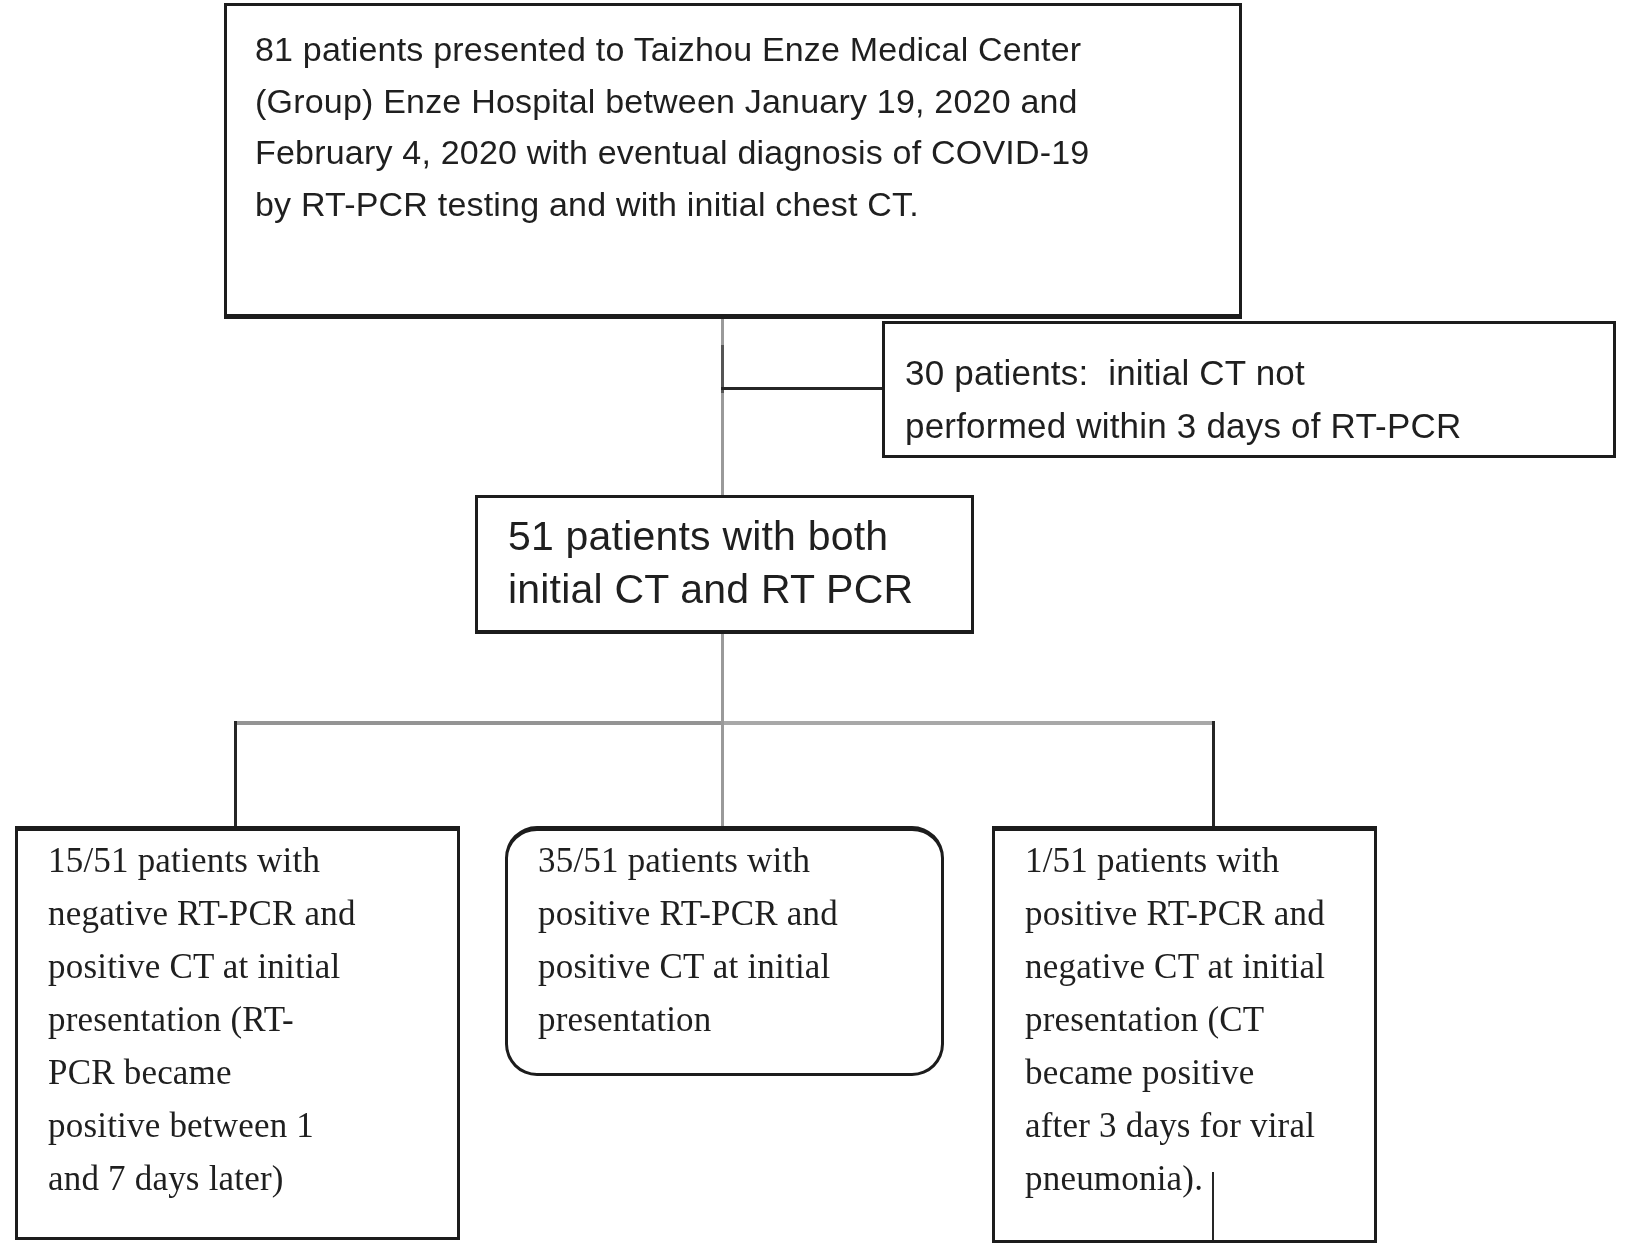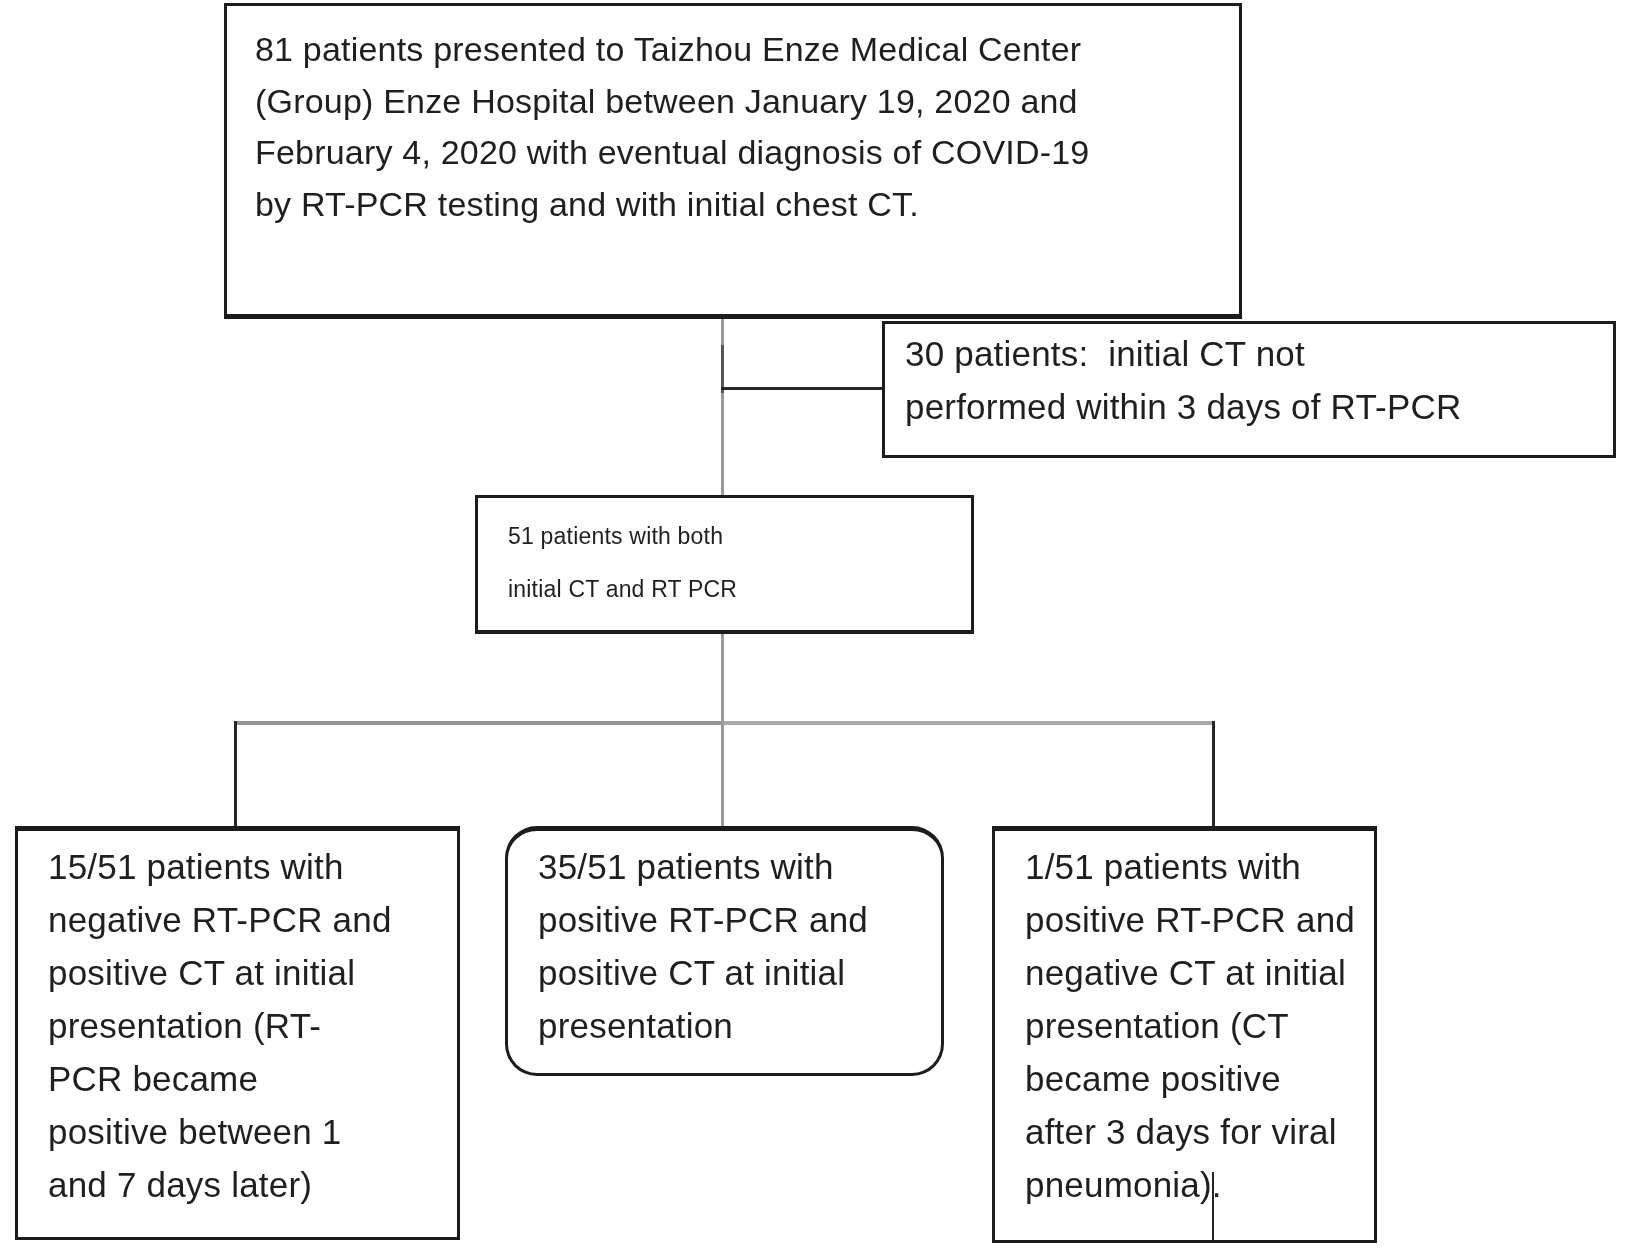--- a/index.html
+++ b/index.html
@@ -25,27 +25,27 @@
   .box-text {
     white-space: pre-wrap;
     color: #1f1f1f;
     letter-spacing: 0.2px;
   }
   
   .box-enrollment { left: 188px; top: 3px; width: 1018px; height: 316px; border-bottom-width: 5px; margin-left: 36px; }
   .box-enrollment .box-text { padding: 18px 12px 0 28px; font-size: 34px; line-height: 51.5px; }
   
   .box-excluded { left: 882px; top: 321px; width: 734px; height: 137px; }
-  .box-excluded .box-text { padding: 3px 10px 0 20px; font-size: 35px; line-height: 53px; }
+  .box-excluded .box-text { padding: 22px 10px 0 20px; font-size: 35px; line-height: 53px; }
   
   .box-included { left: 475px; top: 495px; width: 499px; height: 139px; border-bottom-width: 4px; }
-  .box-included .box-text { padding: 12px 10px 0 30px; font-size: 23px; line-height: 53px; }
+  .box-included .box-text { padding: 12px 10px 0 30px; font-size: 41px; line-height: 53px; }
   
   .box-bottom { border-top-width: 5px; }
-  .box-bottom .box-text { padding: 9px 8px 0 30px; font-size: 35px; line-height: 53px; }
+  .box-bottom .box-text { padding: 3px 8px 0 30px; font-size: 35px; line-height: 53px; font-family: Liberation Serif, serif; }
   .box-neg-pcr { left: 15px;  top: 826px; width: 445px; height: 414px; }
   .box-pos-pos { left: 505px; top: 826px; width: 439px; height: 250px; }
   .box-pos-neg { left: 992px; top: 826px; width: 385px; height: 417px; }
   
   .line { position: absolute; }
 </style>
 </head>
 <body>
 
 <div class="canvas" style="color: rgb(31, 31, 31);">

